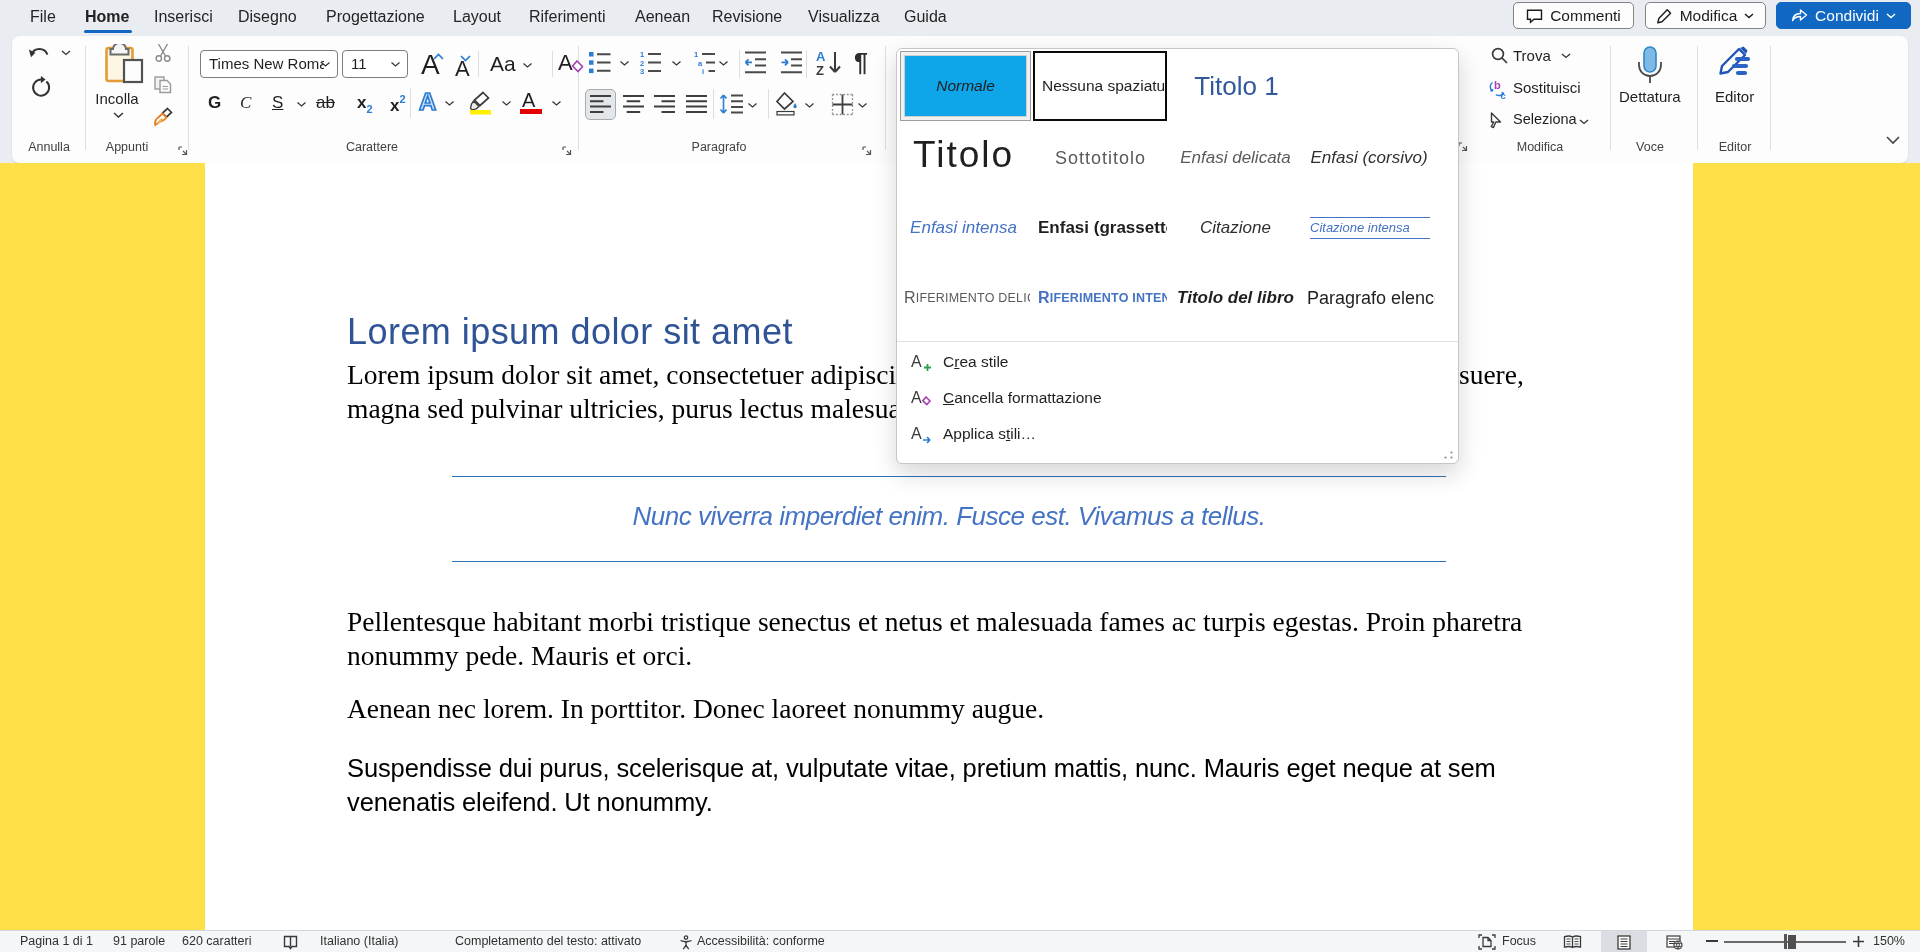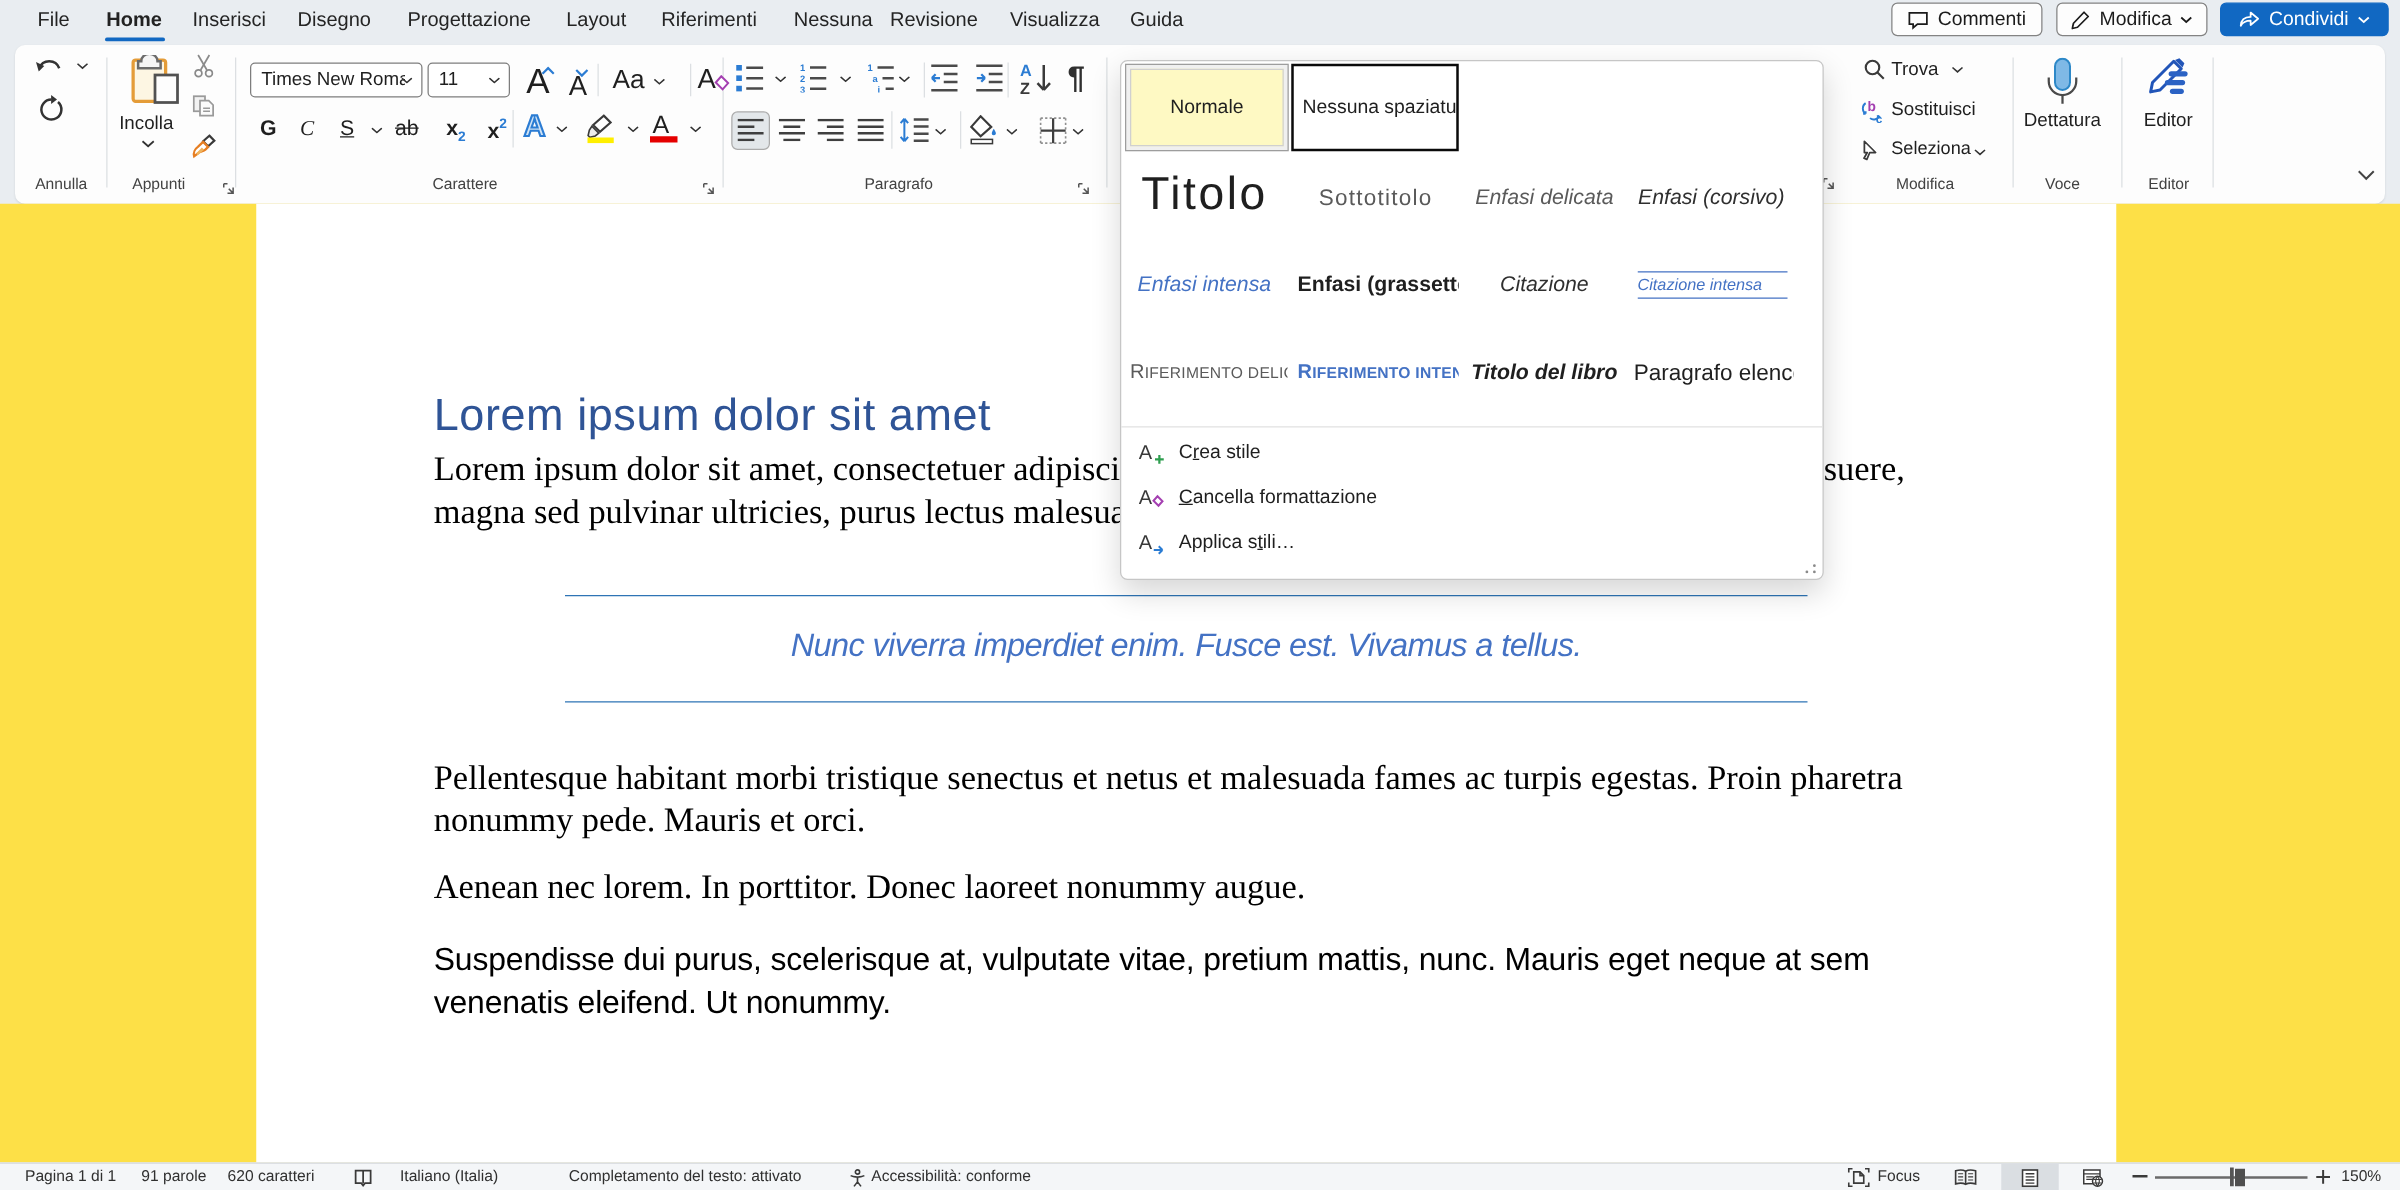--- a/index.html
+++ b/index.html
@@ -34,21 +34,21 @@
 <body>
 
 <div id="topbar" class="abs">
   <span class="tab" style="left:30px;">File</span>
   <span class="tab sel" style="left:85px;">Home</span>
   <span class="tab" style="left:154px;">Inserisci</span>
   <span class="tab" style="left:238px;">Disegno</span>
   <span class="tab" style="left:326px;">Progettazione</span>
   <span class="tab" style="left:453px;">Layout</span>
   <span class="tab" style="left:529px;">Riferimenti</span>
-  <span class="tab" style="left:635px;">Nessuna</span>
+  <span class="tab" style="left:635px;">Aenean</span>
   <span class="tab" style="left:712px;">Revisione</span>
   <span class="tab" style="left:808px;">Visualizza</span>
   <span class="tab" style="left:904px;">Guida</span>
   <div class="tabline" style="left:84px; top:30px; width:48px;"></div>
   <div class="topbtn" style="left:1513px; width:121px;">
     <svg width="17" height="16" viewBox="0 0 17 16">
         <path d="M1.5 2.2 h14 v9 h-7.5 l-3.5 3 v-3 h-3 z" fill="none" stroke="#1b1b1b" stroke-width="1.4"></path>
       </svg>
     Commenti
   </div>
@@ -384,23 +384,24 @@
     <div class="abs" style="left:247px; top:398px; width:994px; border-top:1.5px solid #2e74b5;"></div>
     <div class="serif abs" style="left:142px; top:442px; width:1212px; font-size:27.5px; line-height:34px; color:#000;">Pellentesque habitant morbi tristique senectus et netus et malesuada fames ac turpis egestas. Proin pharetra nonummy pede. Mauris et orci.</div>
     <div class="serif abs" style="left:142px; top:529px; width:1212px; font-size:27.5px; line-height:34px; color:#000;">Aenean nec lorem. In porttitor. Donec laoreet nonummy augue.</div>
     <div class="abs" style="left:142px; top:588px; width:1212px; font-size:25.5px; letter-spacing:-0.12px; line-height:34px; color:#000;">Suspendisse dui purus, scelerisque at, vulputate vitae, pretium mattis, nunc. Mauris eget neque at sem venenatis eleifend. Ut nonummy.</div>
   </div>
 </div>
 
 <div id="popup" class="abs">
 
   <div class="abs" style="left:3px; top:2px; width:131px; height:70px; border:1px solid #9d9d9d; background:#f0f0f0; padding:3px;">
-    <div style="width:100%; height:100%; background:#fef9c3; border:1px solid #d0d0d0; display:flex; align-items:center; justify-content:center; font-size:15.5px; color:#1f1f1f;">Normale</div>
+    <div style="width:100%; height:100%; background:#0ea5e9; border:1px solid #d0d0d0; display:flex; align-items:center; justify-content:center; font-size:15.5px; color:#1f1f1f;font-style:italic;">Normale</div>
   </div>
   <div class="abs" style="left:136px; top:2px; width:134px; height:70px; border:2.5px solid #0a0a0a; background:#fff; display:flex; align-items:center; padding-left:7px; font-size:15.5px; color:#1f1f1f; white-space:nowrap; overflow:hidden;">Nessuna spaziatura</div>
+  <div class="abs" style="left:272px; top:0px; width:135px; height:74px; display:flex; align-items:center; justify-content:center; font-size:26px; color:#31599b;">Titolo 1</div>
 
   <div class="abs" style="left:16px; top:75px; width:120px; height:62px; display:flex; align-items:center; font-size:37px; letter-spacing:2px; color:#1f1f1f;">Titolo</div>
   <div class="abs" style="left:136px; top:78px; width:135px; height:62px; display:flex; align-items:center; justify-content:center; font-size:18px; letter-spacing:1px; color:#5a5a5a;">Sottotitolo</div>
   <div class="abs" style="left:271px; top:78px; width:135px; height:62px; display:flex; align-items:center; justify-content:center; font-size:17px; font-style:italic; color:#5a5a5a;">Enfasi delicata</div>
   <div class="abs" style="left:402px; top:78px; width:140px; height:62px; display:flex; align-items:center; justify-content:center; font-size:17px; font-style:italic; color:#2f2f2f;">Enfasi (corsivo)</div>
 
   <div class="abs" style="left:0px; top:148px; width:133px; height:62px; display:flex; align-items:center; justify-content:center; font-size:17px; font-style:italic; color:#4472c4;">Enfasi intensa</div>
   <div class="abs" style="left:141px; top:148px; width:129px; height:62px; display:flex; align-items:center; font-size:17px; font-weight:700; color:#1f1f1f; white-space:nowrap; overflow:hidden;">Enfasi (grassetto)</div>
   <div class="abs" style="left:271px; top:148px; width:135px; height:62px; display:flex; align-items:center; justify-content:center; font-size:17px; font-style:italic; color:#2f2f2f;">Citazione</div>
   <div class="abs" style="left:413px; top:148px; width:146px; height:62px; display:flex; flex-direction:column; justify-content:center; overflow:hidden;">

